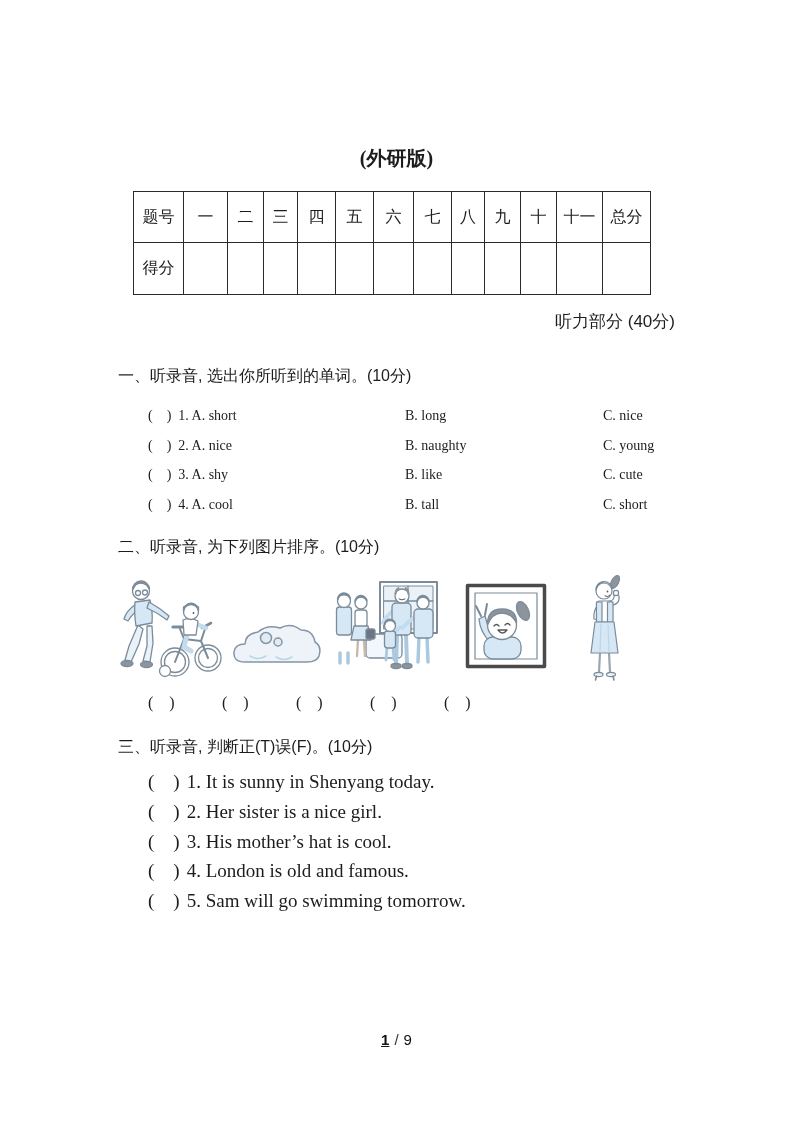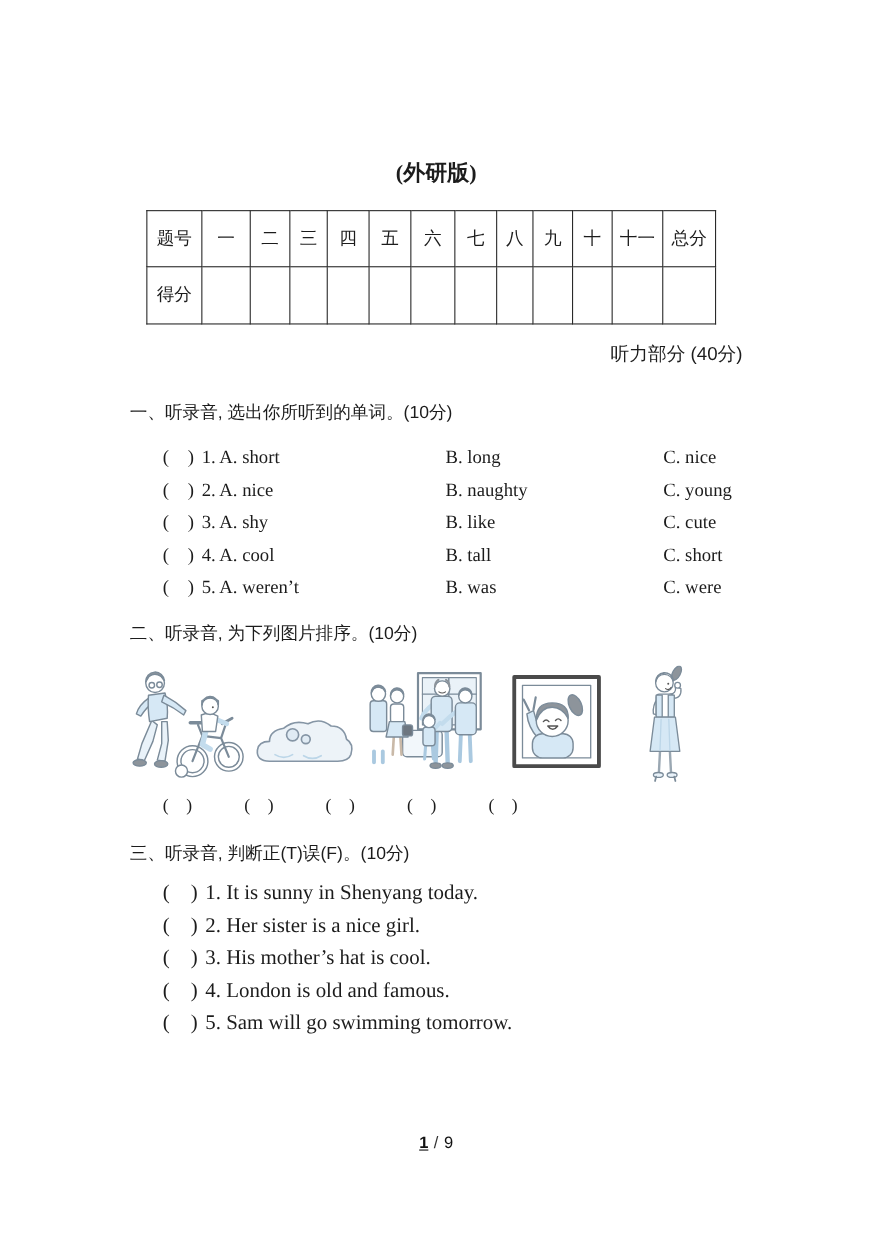--- a/index.html
+++ b/index.html
@@ -35,21 +35,21 @@
   }
   .sec-heading{
     font-size:16px;line-height:22px;font-family:"Liberation Sans", sans-serif;
   }
   .sec1-heading{margin-top:32px;}
   .sec2-heading{margin-top:17px;}
   .sec3-heading{margin-top:23px;}
   .opts{margin-top:14px;}
   .opt-row{
     display:grid;grid-template-columns:257px 198px auto;margin-left:30px;
-    font-size:17px;line-height:29.6px;
+    font-size:14px;line-height:29.6px;
   }
   .paren{margin-right:7px;}
   .images-row{
     display:flex;align-items:flex-end;height:118px;margin:9px 0 0 -6px;
   }
   .images-row svg{display:block;}
   .img-bike{margin:0 4px 2px 0;}
   .img-cloud{margin:0 7px 12px 0;}
   .img-family{margin:0 20px 3px 0;}
   .img-frame{margin:0 28px 16px 0;}
@@ -140,25 +140,20 @@
     <div class="opt-row">
       <span><span class="paren">(　)</span><span>3. A. shy</span></span>
       <span>B. like</span>
       <span>C. cute</span>
     </div>
     <div class="opt-row">
       <span><span class="paren">(　)</span><span>4. A. cool</span></span>
       <span>B. tall</span>
       <span>C. short</span>
     </div>
-    <div class="opt-row">
-      <span><span class="paren">(　)</span><span>5. A. weren’t</span></span>
-      <span>B. was</span>
-      <span>C. were</span>
-    </div>
   </div>
 
   <div class="sec-heading sec2-heading">二、听录音, 为下列图片排序。(10分)</div>
 
   <div class="images-row">
 
     <svg class="img-bike" width="112" height="112" viewBox="0 0 112 112" aria-label="father-teaching-boy-to-ride-bike">
       <g stroke="#7b8b99" stroke-width="1.3" stroke-linecap="round" stroke-linejoin="round" fill="none">
         <path d="M26,54 L17,75 L13,89 L19,91 L27,73 L31,58 Z" fill="#e9f2f9"></path>
         <path d="M35,55 L35,75 L31,90 L38,91 L41,72 L40,55 Z" fill="#e9f2f9"></path>

